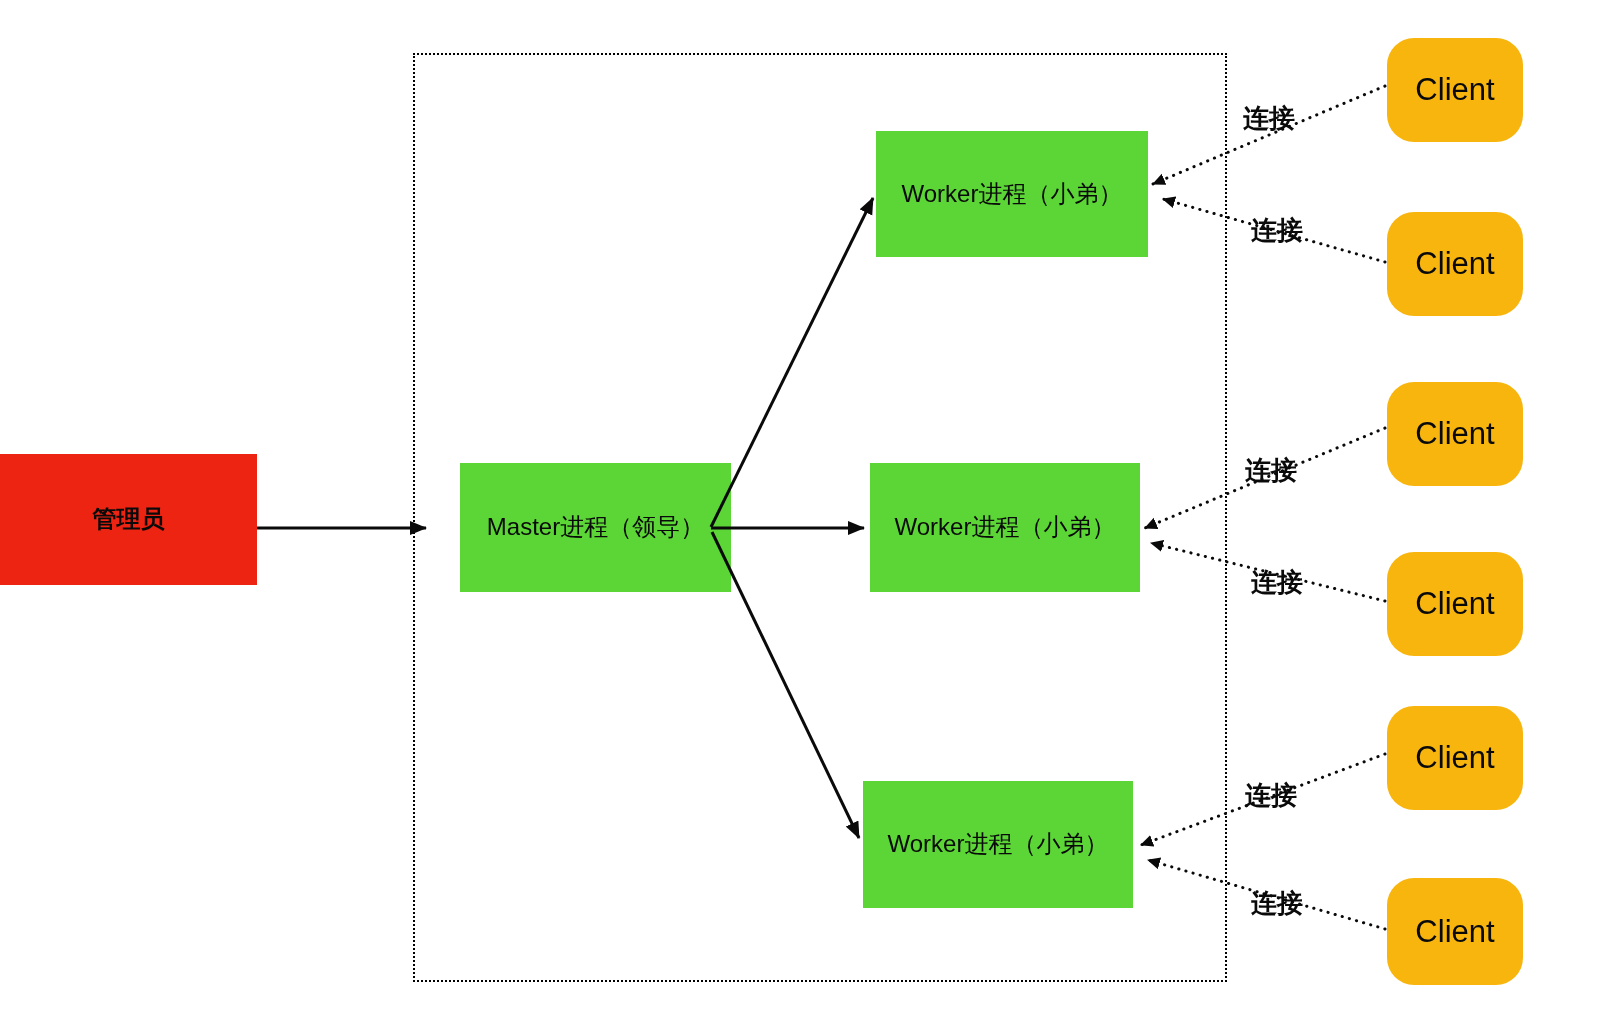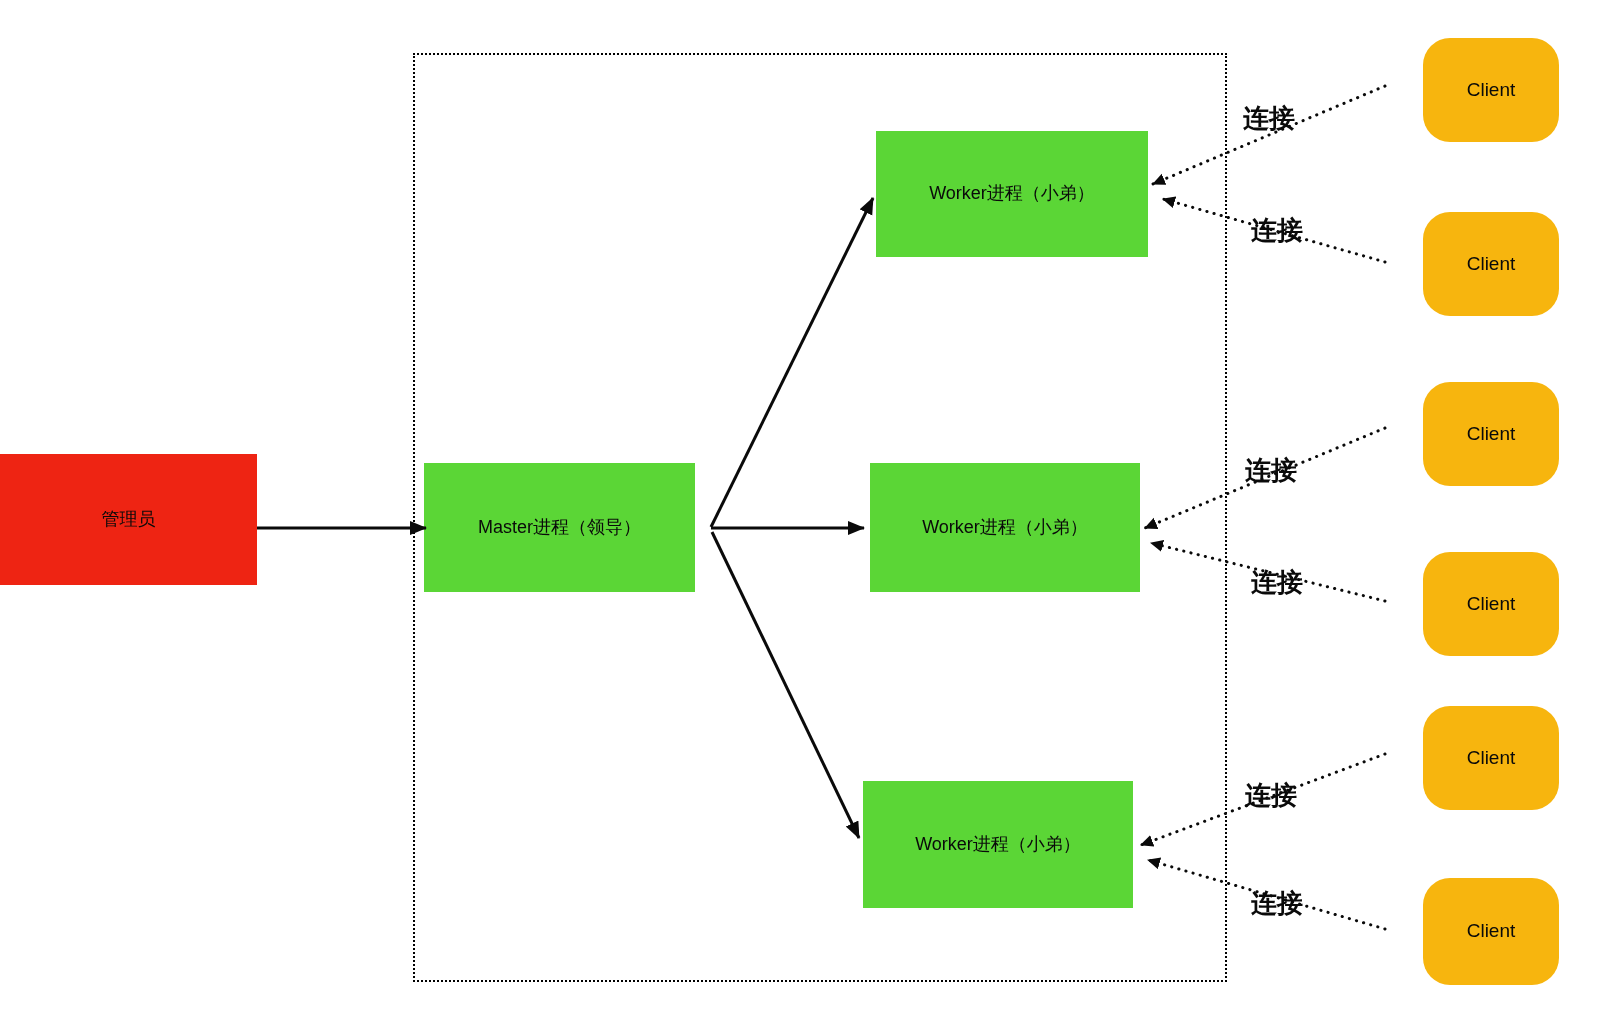--- a/index.html
+++ b/index.html
@@ -10,27 +10,27 @@
     background: #ffffff;
     overflow: hidden;
     font-family: "Liberation Sans", sans-serif;
     color: var(--line-black, #0a0a0a);
   }
   .box {
     position: absolute;
     display: flex;
     align-items: center;
     justify-content: center;
-    font-size: 18px;
+    font-size: 24px;
     line-height: 1.2;
     white-space: nowrap;
   }
-  .admin-box  { background: var(--admin-red, #ee2413); }
+  .admin-box  { background: var(--admin-red, #ee2413); font-weight: bold; }
   .proc-box   { background: var(--process-green, #5bd636); }
-  .client-box { background: var(--client-amber, #f7b50e); border-radius: 27px; font-size: 19px; margin-left: 36px; }
+  .client-box { background: var(--client-amber, #f7b50e); border-radius: 27px; font-size: 31px; }
   .boundary {
     position: absolute;
     left: 413px; top: 53px;
     width: 810px; height: 925px;
     border: 2px dotted #000000;
   }
   .conn-label {
     position: absolute;
     font-size: 26px;
     white-space: nowrap;
@@ -50,21 +50,21 @@
 <body>
 
 <div class="canvas">
 
   <div class="boundary"></div>
 
   <div class="box admin-box" style="left:0px; top:454px; width:257px; height:131px;">
     <span>管理员</span>
   </div>
 
-  <div class="box proc-box" style="left:424px; top:463px; width:271px; height:129px;">
+  <div class="box proc-box" style="left:460px; top:463px; width:271px; height:129px;">
     <span>Master进程（领导）</span>
   </div>
 
   <div class="box proc-box" style="left:876px; top:131px; width:272px; height:126px;">
     <span>Worker进程（小弟）</span>
   </div>
   <div class="box proc-box" style="left:870px; top:463px; width:270px; height:129px;">
     <span>Worker进程（小弟）</span>
   </div>
   <div class="box proc-box" style="left:863px; top:781px; width:270px; height:127px;">

